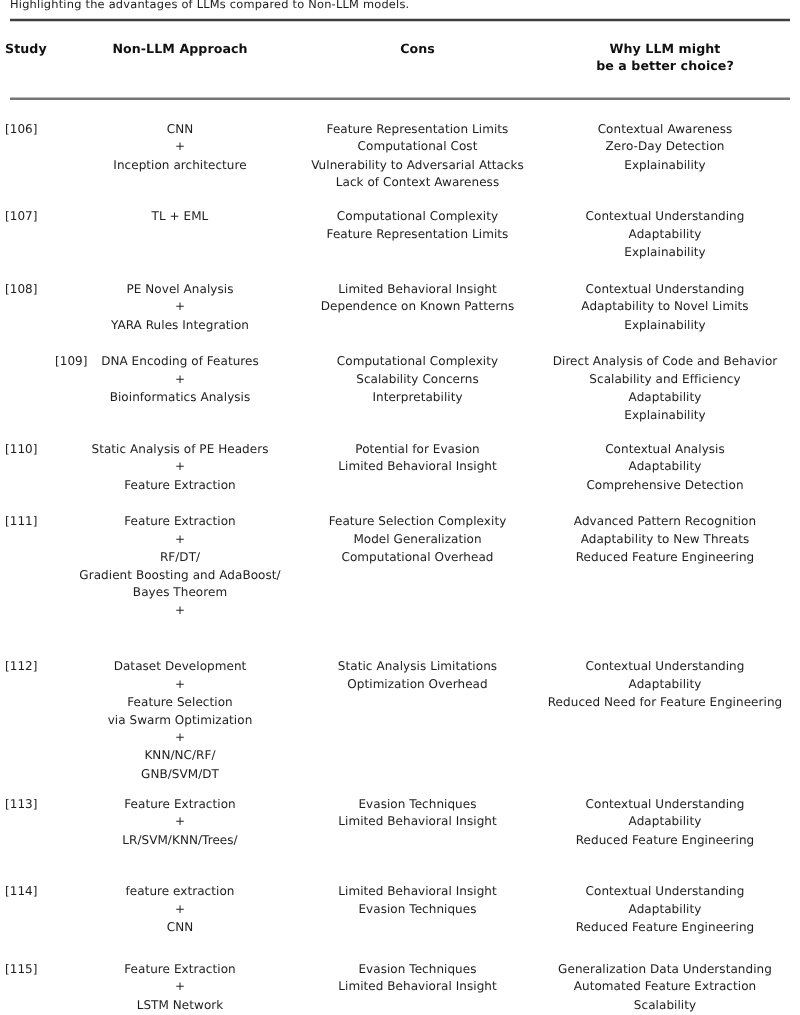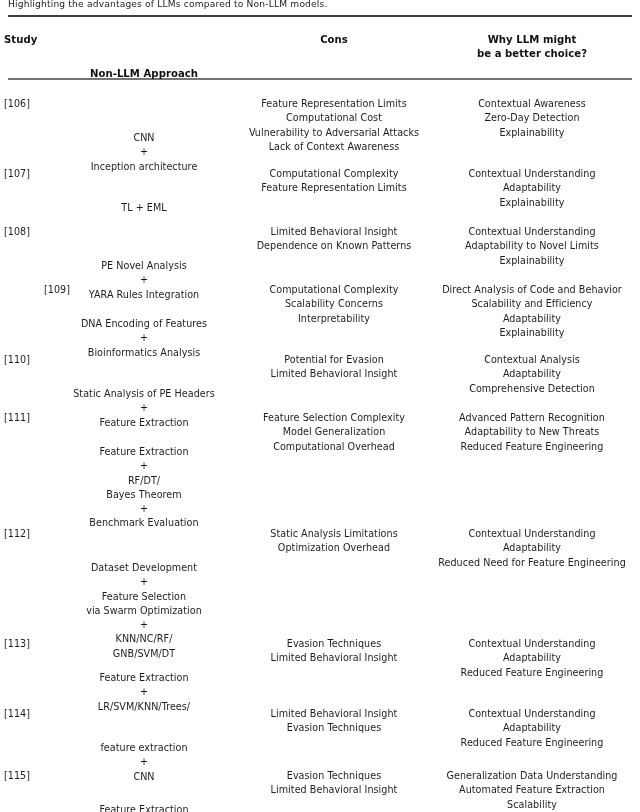--- a/index.html
+++ b/index.html
@@ -61,21 +61,21 @@
     position: absolute;
     font-size: 9.6px;
     line-height: 14.25px;
     color: #1d1d1d;
     letter-spacing: 0.005em;
   }
   .cell .ln { display: block; white-space: nowrap; }
 
   
   .c-study  { left: 4px;   width: 56px;  text-align: left; }
-  .c-appr   { left: 54px;  width: 180px; text-align: center; margin-top: 34px; }
+  .c-appr   { left: 54px;  width: 180px; text-align: center; }
   .c-cons   { left: 228px; width: 212px; text-align: center; }
   .c-why    { left: 424px; width: 216px; text-align: center; }
 
   
   .hdr .cell {
     font-weight: bold;
     font-size: 10.1px;
     line-height: 13.6px;
     color: #111111;
   }
@@ -208,23 +208,23 @@
           </div>
         </div>
         <div class="row" style="top: 411px;">
           <div class="cell c-study" style="top: 0px;">
             <span class="ln">[111]</span>
           </div>
           <div class="cell c-appr" style="top: 0px;">
             <span class="ln">Feature Extraction</span>
             <span class="ln">+</span>
             <span class="ln">RF/DT/</span>
+            <span class="ln">Gradient Boosting and AdaBoost/</span>
             <span class="ln">Bayes Theorem</span>
             <span class="ln">+</span>
-            <span class="ln">Benchmark Evaluation</span>
           </div>
           <div class="cell c-cons" style="top: 0px;">
             <span class="ln">Feature Selection Complexity</span>
             <span class="ln">Model Generalization</span>
             <span class="ln">Computational Overhead</span>
           </div>
           <div class="cell c-why" style="top: 0px;">
             <span class="ln">Advanced Pattern Recognition</span>
             <span class="ln">Adaptability to New Threats</span>
             <span class="ln">Reduced Feature Engineering</span>

